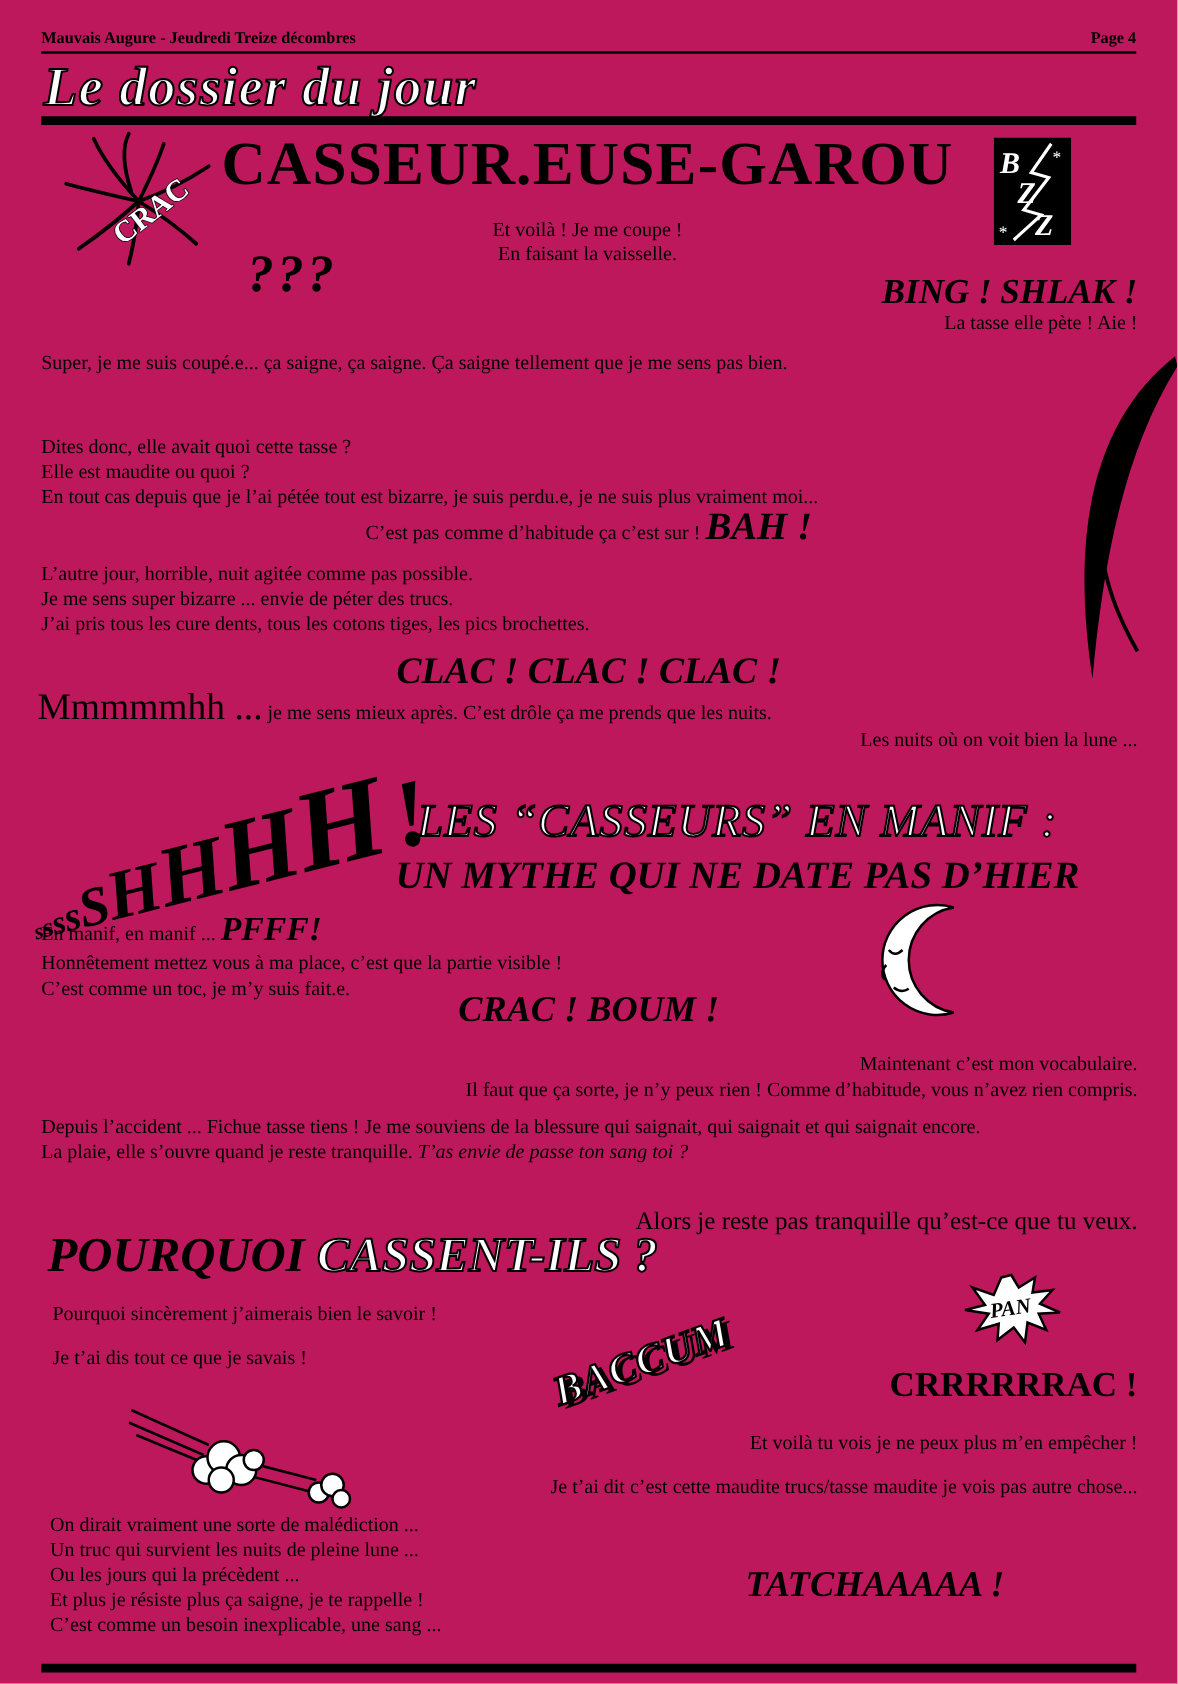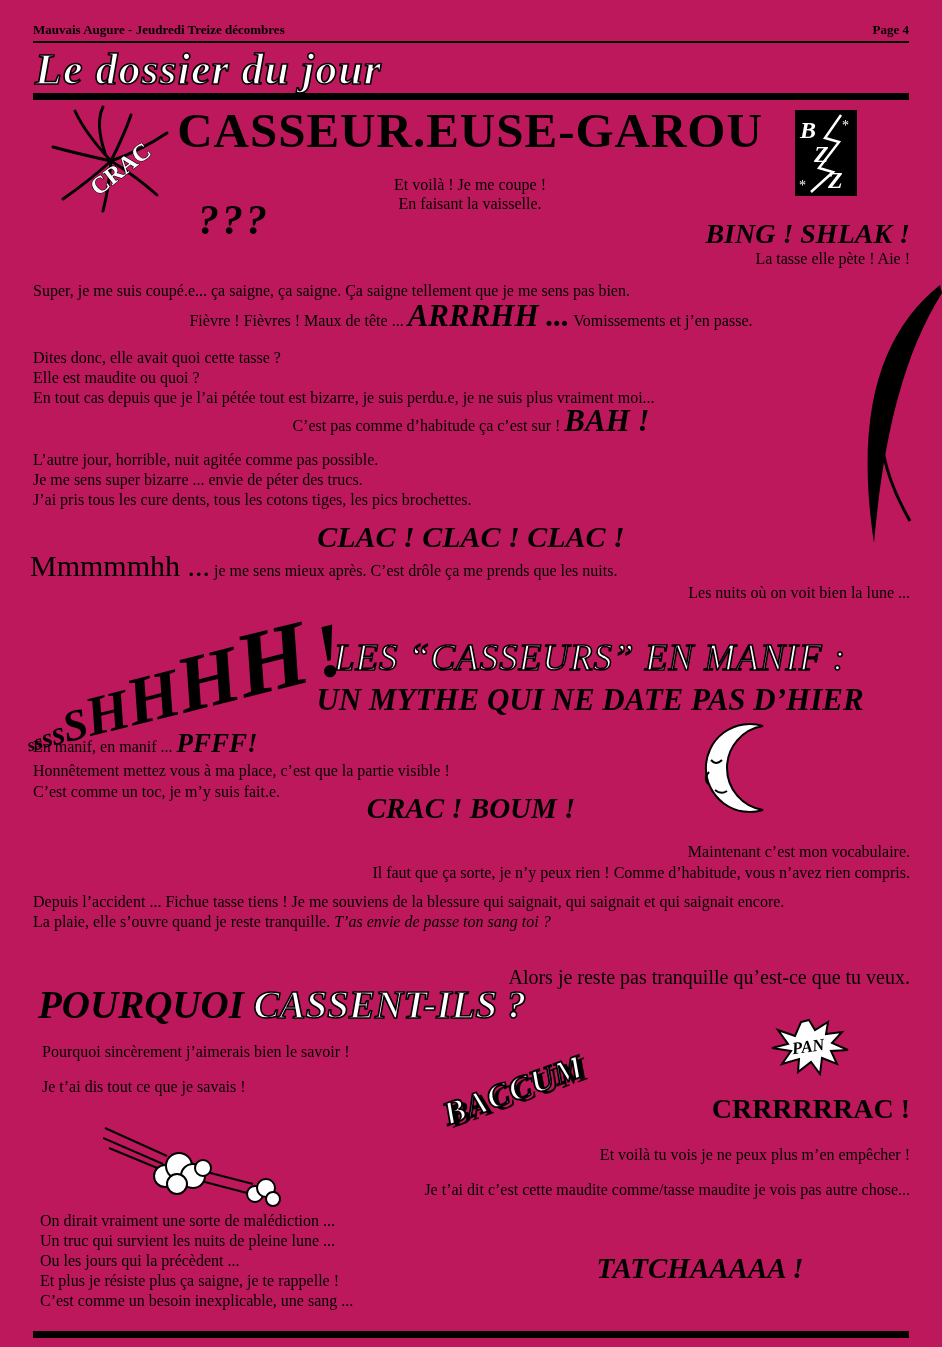--- a/index.html
+++ b/index.html
@@ -112,25 +112,20 @@
     <div>Et voilà ! Je me coupe !</div>
     <div>En faisant la vaisselle.</div>
   </div>
 
   <div class="qqq">???</div>
   <div class="bing sfx">BING ! SHLAK !</div>
   <div class="bing-sub">La tasse elle pète ! Aie !</div>
 
   <div class="p1">Super, je me suis coupé.e... ça saigne, ça saigne. Ça saigne tellement que je me sens pas bien.</div>
 
-  <div class="fever">
-    <span>Fièvre ! Fièvres ! Maux de tête ...</span>
-    <span class="sfx-big">ARRRHH ...</span>
-    <span>Vomissements et j’en passe.</span>
-  </div>
 
   <div class="p2">
     <div>Dites donc, elle avait quoi cette tasse ?</div>
     <div>Elle est maudite ou quoi ?</div>
     <div>En tout cas depuis que je l’ai pétée tout est bizarre, je suis perdu.e, je ne suis plus vraiment moi...</div>
   </div>
 
   <div class="habitude">
     <span>C’est pas comme d’habitude ça c’est sur !</span>
     <span class="sfx-big">BAH !</span>
@@ -202,21 +197,21 @@
 
   <div class="baccum">BACCUM</div>
 
   <svg class="pan" width="82" height="58" viewBox="0 0 82 58">
     <polygon fill="#fff" stroke="#000" stroke-width="2" points="41,2 47,12 60,4 58,16 74,14 64,25 80,32 63,33 69,46 54,40 52,56 43,44 30,54 31,41 14,46 23,33 4,30 20,26 10,12 27,18 33,4"></polygon>
     <text x="24" y="34" font-size="17" font-weight="bold" font-style="italic" font-family="Liberation Serif, serif" transform="rotate(-8 41 29)">PAN</text>
   </svg>
 
   <div class="crrrac">CRRRRRRAC !</div>
   <div class="empecher">Et voilà tu vois je ne peux plus m’en empêcher !</div>
-  <div class="maudite">Je t’ai dit c’est cette maudite comme/tasse maudite je vois pas autre chose...</div>
+  <div class="maudite">Je t’ai dit c’est cette maudite trucs/tasse maudite je vois pas autre chose...</div>
 
   <svg class="smoke" width="185" height="102" viewBox="0 0 185 102">
     <g stroke="#000" stroke-width="2" fill="none">
       <path d="M2,10 L64,38"></path>
       <path d="M0,20 L60,46"></path>
       <path d="M6,30 L64,54"></path>
       <path d="M96,52 L150,66"></path>
       <path d="M94,62 L148,76"></path>
     </g>
     <g fill="#fff" stroke="#000" stroke-width="2">

